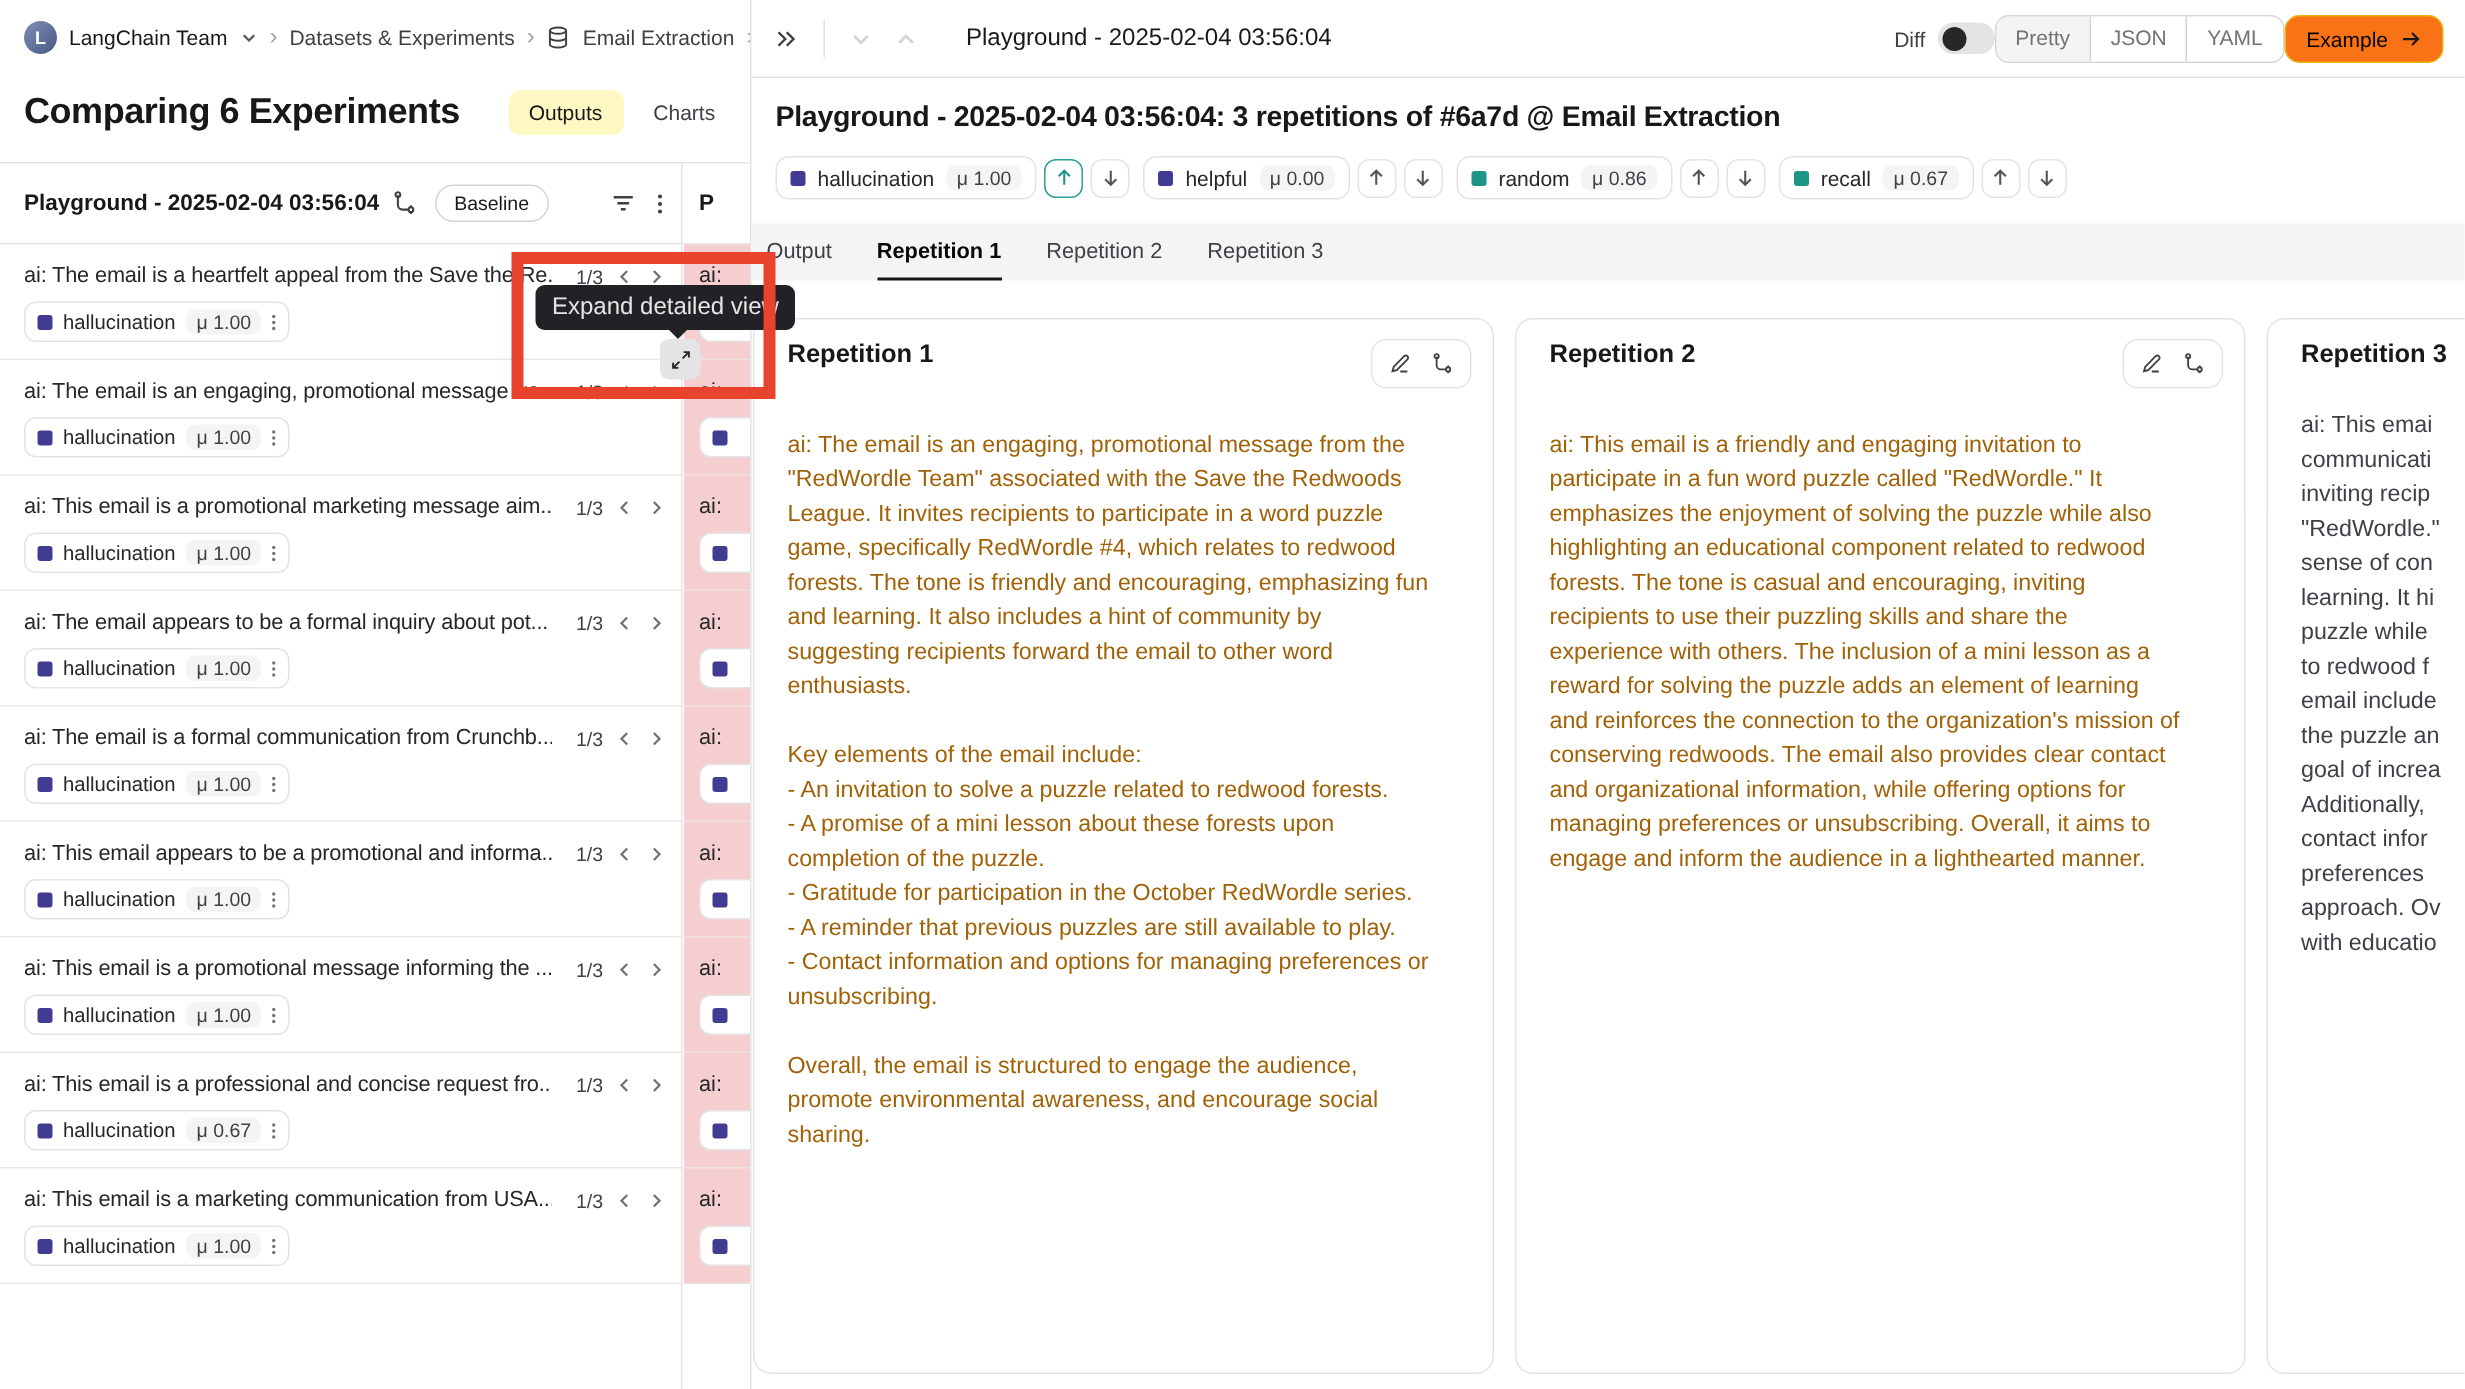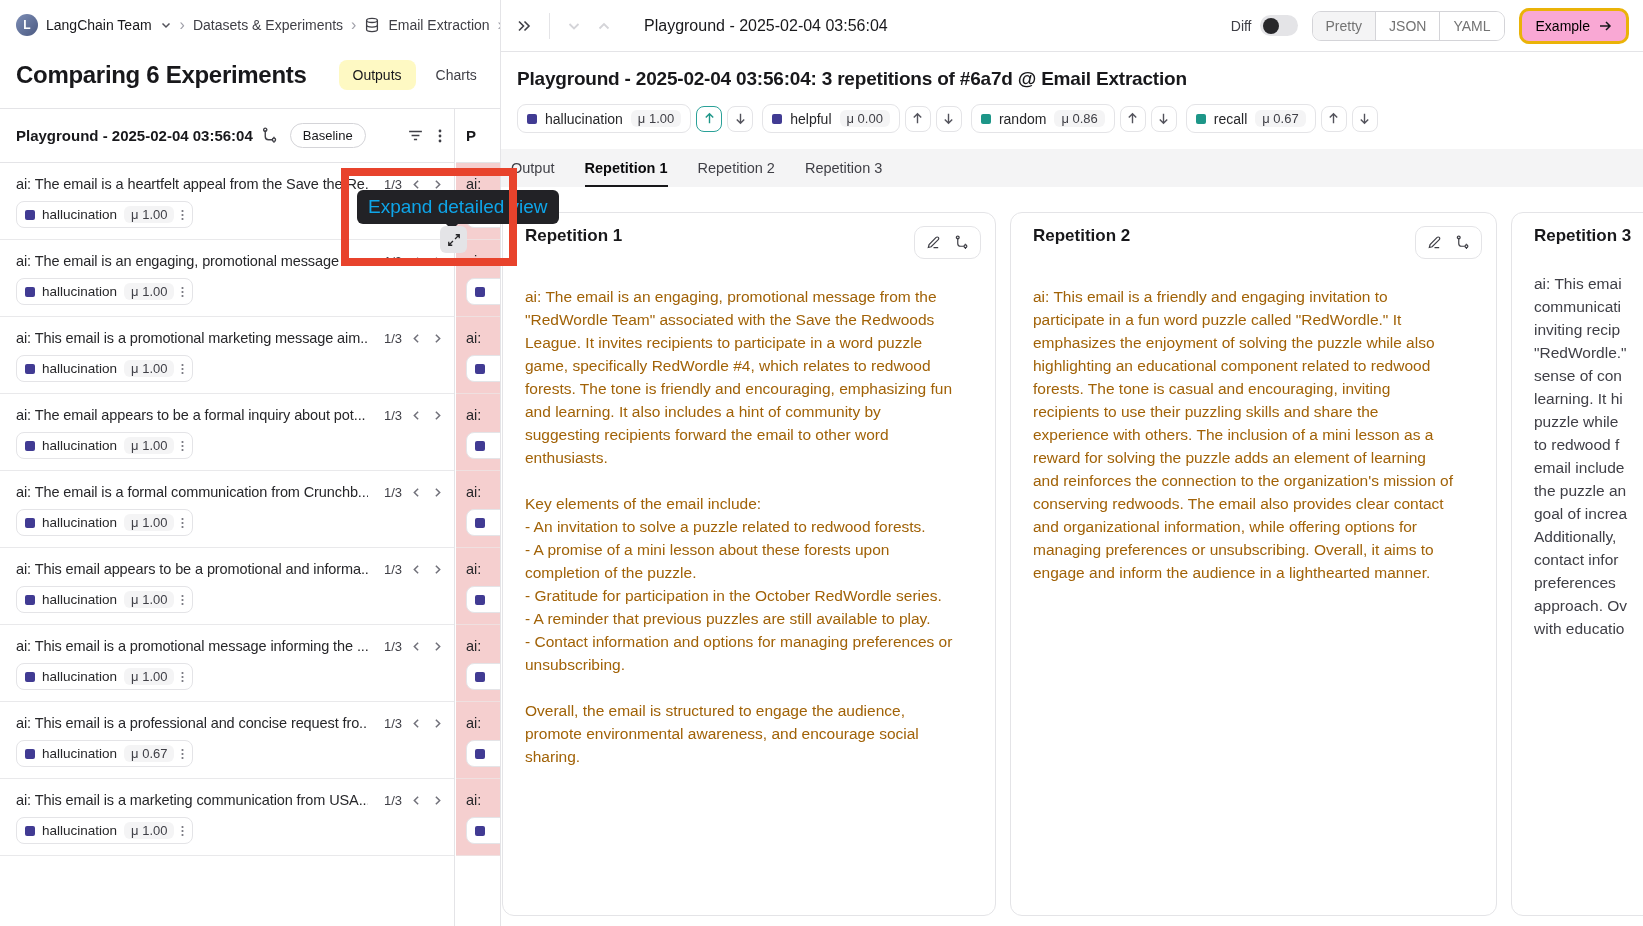--- a/index.html
+++ b/index.html
@@ -52,30 +52,30 @@
   .diff-pill-frag { margin-top:9px; width:60px; height:27px; background:#fff; border:1px solid #e4e4e7;
     border-radius:8px; display:flex; align-items:center; padding-left:8px; }
 
   
   .detail-panel { position:absolute; top:0; left:500px; right:0; bottom:0; background:#fff;
     border-left:1px solid #e4e4e7; z-index:10; }
   .detail-header { height:52px; display:flex; align-items:center; padding:0 14px; border-bottom:1px solid #e4e4e7; gap:10px; }
   .vdivider { width:1px; height:26px; background:#e4e4e7; margin:0 6px; }
   .nav-chevrons { display:flex; gap:14px; color:#d4d4d8; }
   .detail-title { font-size:16px; font-weight:500; margin-left:22px; white-space:nowrap; }
-  .detail-header-right { margin-left:auto; display:flex; align-items:center; gap:14px; }
+  .detail-header-right { margin-left:auto; display:flex; }
   .diff-toggle-wrap { display:flex; align-items:center; gap:8px; font-size:14px; color:#3f3f46; }
   .toggle-track { width:38px; height:21px; background:#e4e4e7; border-radius:999px; position:relative; cursor:pointer; }
   .toggle-knob { position:absolute; top:2.5px; left:3px; width:16px; height:16px; border-radius:50%; background:#27272a; }
   .segmented { display:flex; border:1px solid #d4d4d8; border-radius:9px; overflow:hidden; }
   .segment { font-size:14px; font-weight:500; padding:6px 13px; color:#737373; cursor:pointer; border-left:1px solid #d4d4d8; background:#fff; }
   .segment:first-child { border-left:none; }
   .segment.active { background:#f4f4f5; }
   .example-btn { display:flex; align-items:center; gap:8px; font-size:14px; font-weight:500;
-    border:3px solid #eab308; border-radius:10px; padding:7px 14px; background:#f9a8d4; cursor:pointer; white-space:nowrap; }
+    border:1px solid #eab308; border-radius:10px; padding:7px 14px; background:#f97316; cursor:pointer; white-space:nowrap; }
 
   .detail-subtitle { font-size:19px; font-weight:700; letter-spacing:-0.2px; padding:16px 16px 0; white-space:nowrap; overflow:hidden; }
 
   .metrics-row { display:flex; align-items:center; gap:9px; padding:14px 16px 0; }
   .metric-chip { display:flex; align-items:center; gap:8px; border:1px solid #e4e4e7; border-radius:9px; padding:5px 9px; }
   .metric-name { font-size:14px; font-weight:500; color:#27272a; white-space:nowrap; }
   .sort-btn { width:26px; height:26px; border:1px solid #e4e4e7; border-radius:8px; background:#fff;
     display:flex; align-items:center; justify-content:center; color:#52525b; cursor:pointer; }
   .sort-btn.active { border-color:#2aa198; color:#1d9688; }
   .metric-group { display:flex; align-items:center; gap:5px; }
@@ -91,22 +91,22 @@
   .rep-card.c2 { width:487px; }
   .rep-card.c3 { width:480px; }
   .rep-card-header { display:flex; align-items:flex-start; justify-content:space-between; padding:13px 14px 0 22px; }
   .rep-card-title { font-size:17px; font-weight:700; }
   .card-icon-group { display:flex; gap:13px; border:1px solid #e4e4e7; border-radius:10px; padding:8px 11px; color:#3f3f46; cursor:pointer; }
   .rep-card-body { padding:26px 40px 20px 22px; font-size:15.5px; line-height:23px; color:#a16207; white-space:pre-wrap; }
   .rep-card-lines { padding:26px 0 20px 22px; font-size:15.5px; line-height:23px; color:#3f3f46; }
   .rep-line { white-space:nowrap; overflow:hidden; }
 
   
-  .tooltip { position:absolute; left:357px; top:190px; z-index:40; background:#222226; color:#0ea5e9;
-    font-size:19px; font-weight:500; padding:6px 11px; border-radius:6px; white-space:nowrap; }
+  .tooltip { position:absolute; left:357px; top:190px; z-index:40; background:#222226; color:#e5e5e5;
+    font-size:16px; font-weight:500; padding:6px 11px; border-radius:6px; white-space:nowrap; }
   .tooltip::after { content:""; position:absolute; left:88px; bottom:-6px; border-left:7px solid transparent;
     border-right:7px solid transparent; border-top:7px solid #222226; }
   .expand-btn { position:absolute; left:440px; top:226px; width:27px; height:27px; z-index:40;
     background:#e4e4e7; border-radius:6px; display:flex; align-items:center; justify-content:center; color:#27272a; cursor:pointer; }
   .annotation-box { position:absolute; left:341px; top:168px; width:176px; height:98px;
     border:8px solid #e8432c; z-index:50; pointer-events:none; }
 </style>
 </head>
 <body>
 

